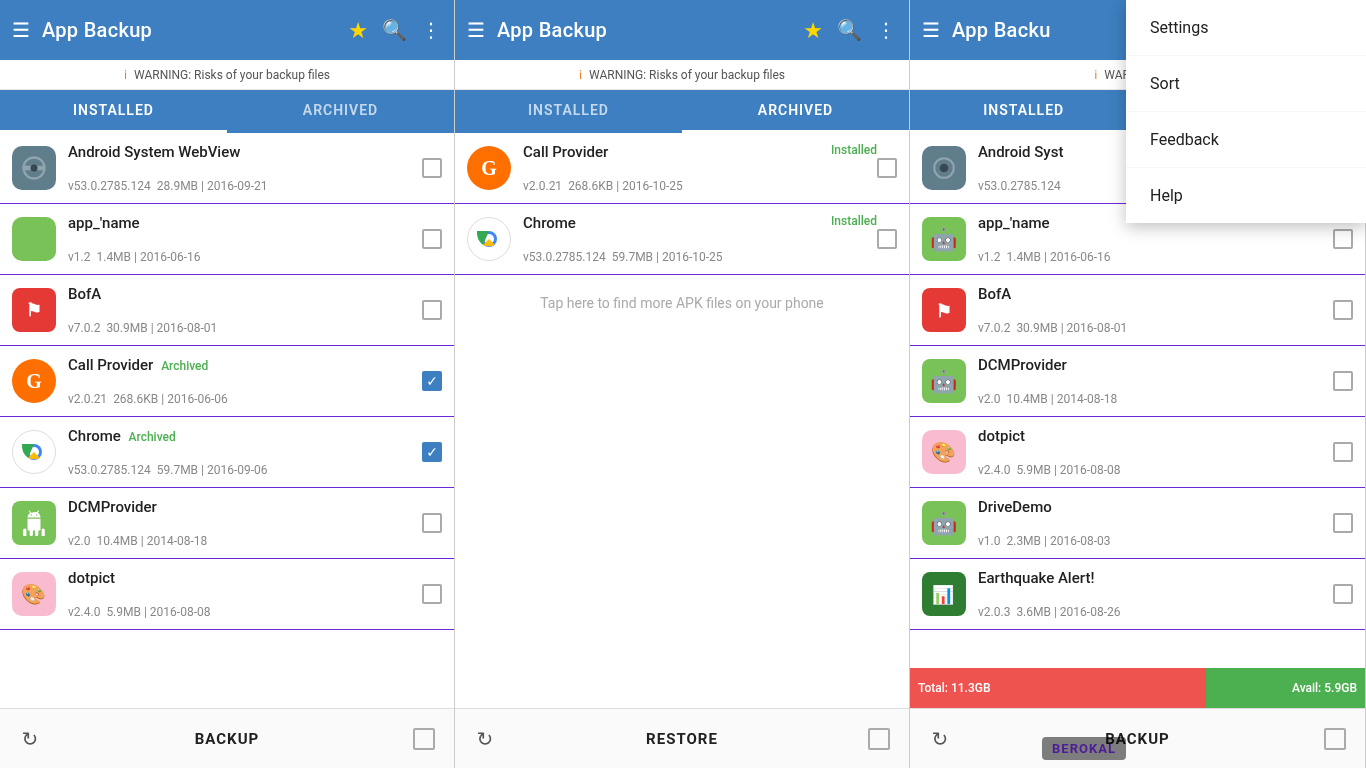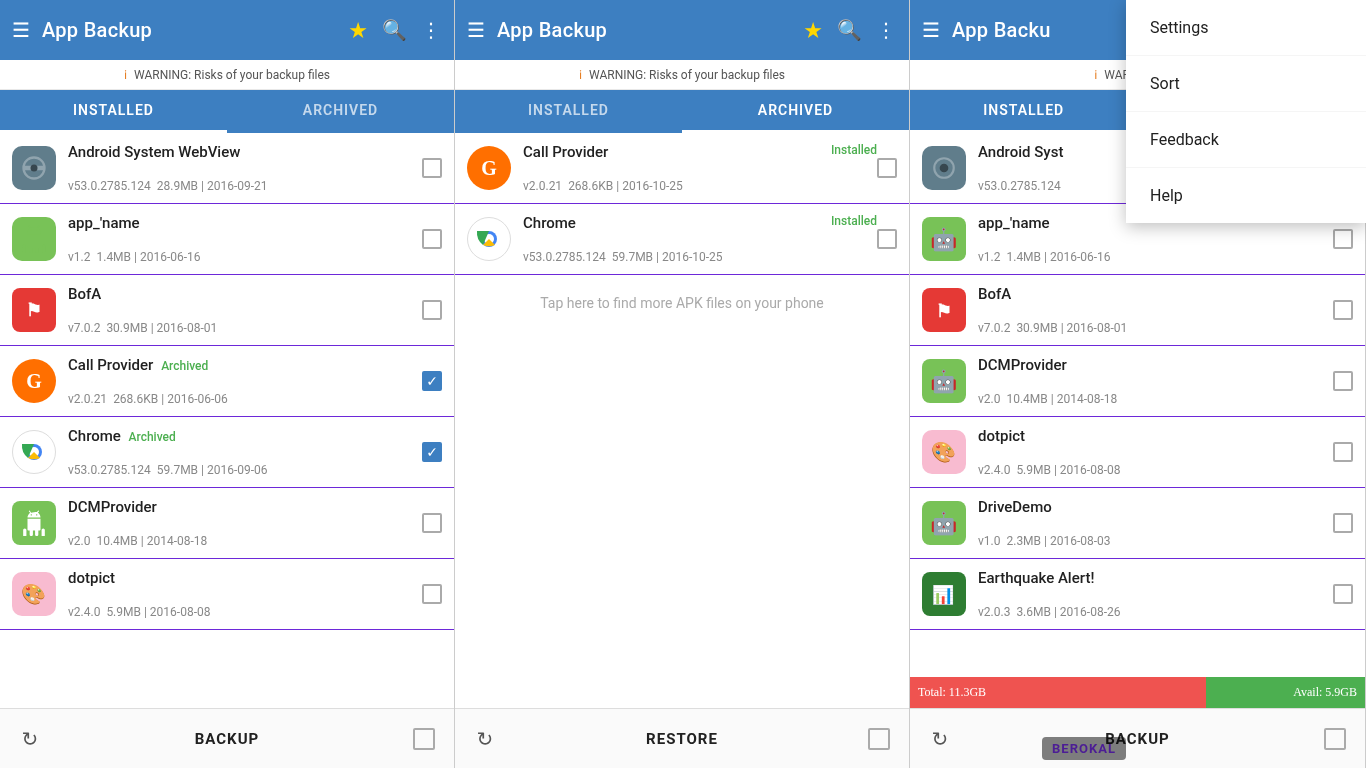--- a/index.html
+++ b/index.html
@@ -195,25 +195,24 @@
     .bottom-select-box {
       width: 22px;
       height: 22px;
       border: 2px solid #aaa;
       border-radius: 2px;
       cursor: pointer;
     }
 
     
     .storage-bar {
-      height: 31px;
-      display: flex;
-      align-items: center;
-      flex-shrink: 0;
-      font-family: Liberation Serif, serif;
+      height: 40px;
+      display: flex;
+      align-items: center;
+      flex-shrink: 0;
     }
     .storage-used {
       background: #ef5350;
       height: 100%;
       display: flex;
       align-items: center;
       padding: 0 8px;
       font-size: 12px;
       color: white;
       font-weight: 500;

